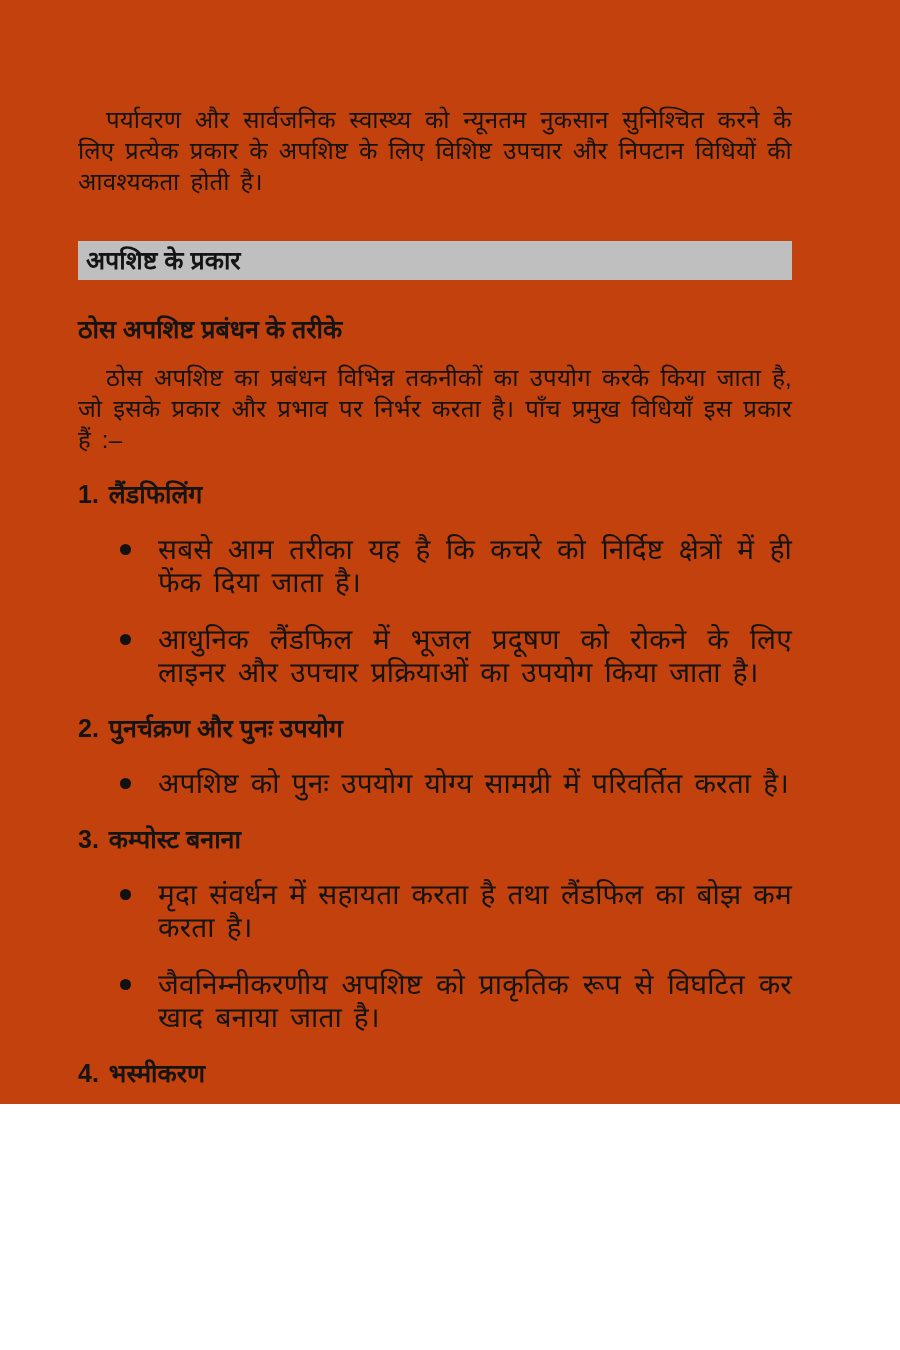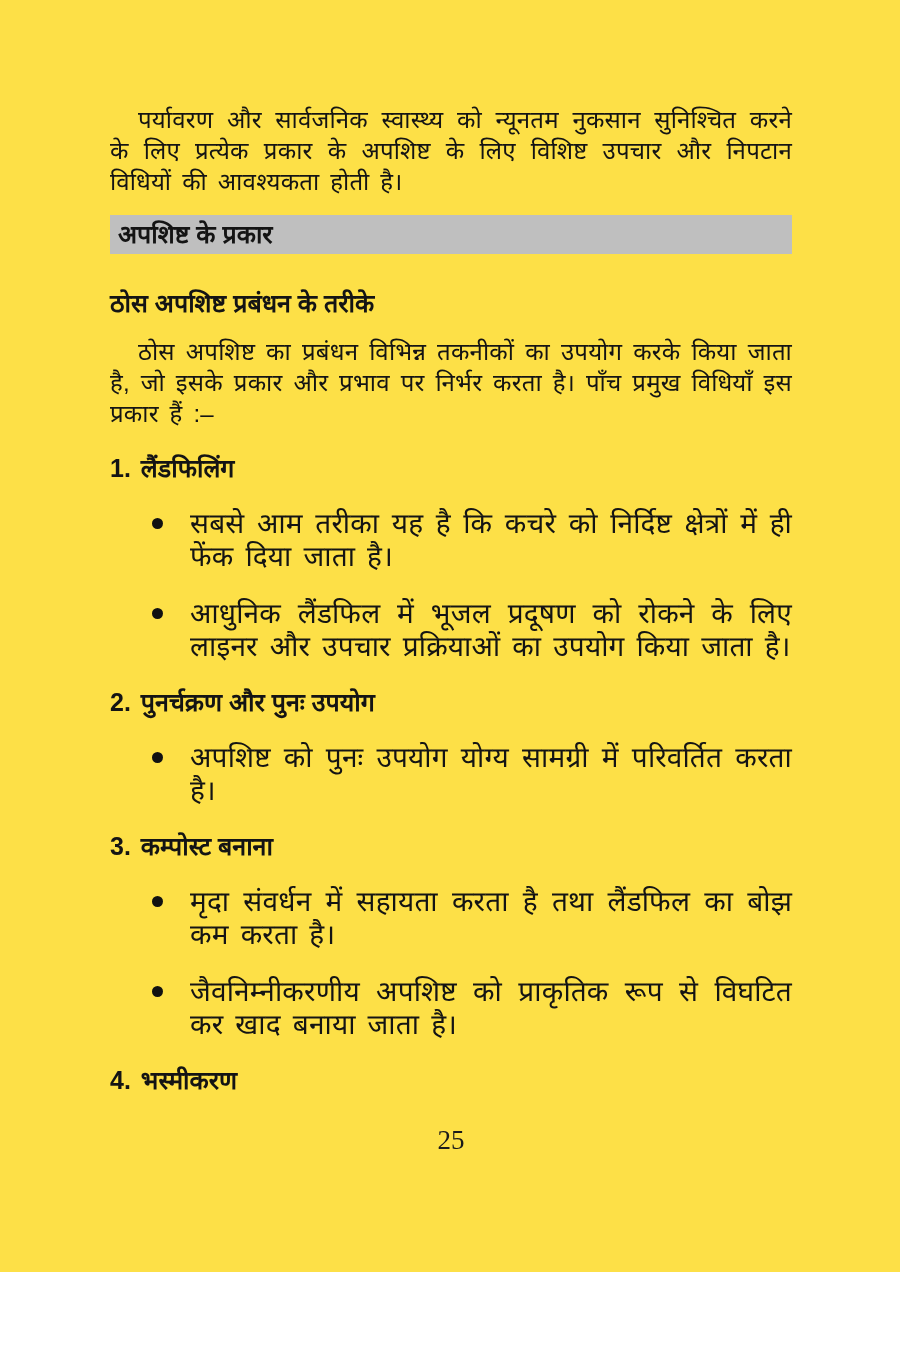--- a/index.html
+++ b/index.html
@@ -3,40 +3,40 @@
 <meta charset="utf-8">
 <style>
   html, body {
     margin: 0;
     padding: 0;
     background: #ffffff;
   }
   .page {
     position: relative;
     width: 900px;
-    height: 1272px;
+    height: 1104px;
     margin: 0 auto;
-    background: #fde047;
+    background: #c2410c;
     font-family: "Liberation Sans", "DejaVu Sans", sans-serif;
     color: #141414;
     box-sizing: border-box;
-    padding: 104px 108px 0 110px;
+    padding: 104px 108px 0 78px;
     overflow: hidden;
   }
   .para {
     font-size: 24px;
     line-height: 31px;
     text-align: justify;
     text-indent: 28px;
     margin: 0;
     letter-spacing: 0.2px;
     word-spacing: 4px;
   }
   .banner {
-    margin-top: 18px;
+    margin-top: 44px;
     background: #bfbfbf;
     font-size: 25px;
     font-weight: bold;
     line-height: 29px;
     padding: 5px 10px 5px 8px;
     box-sizing: border-box;
   }
   .subheading {
     margin-top: 34px;
     font-size: 25px;

